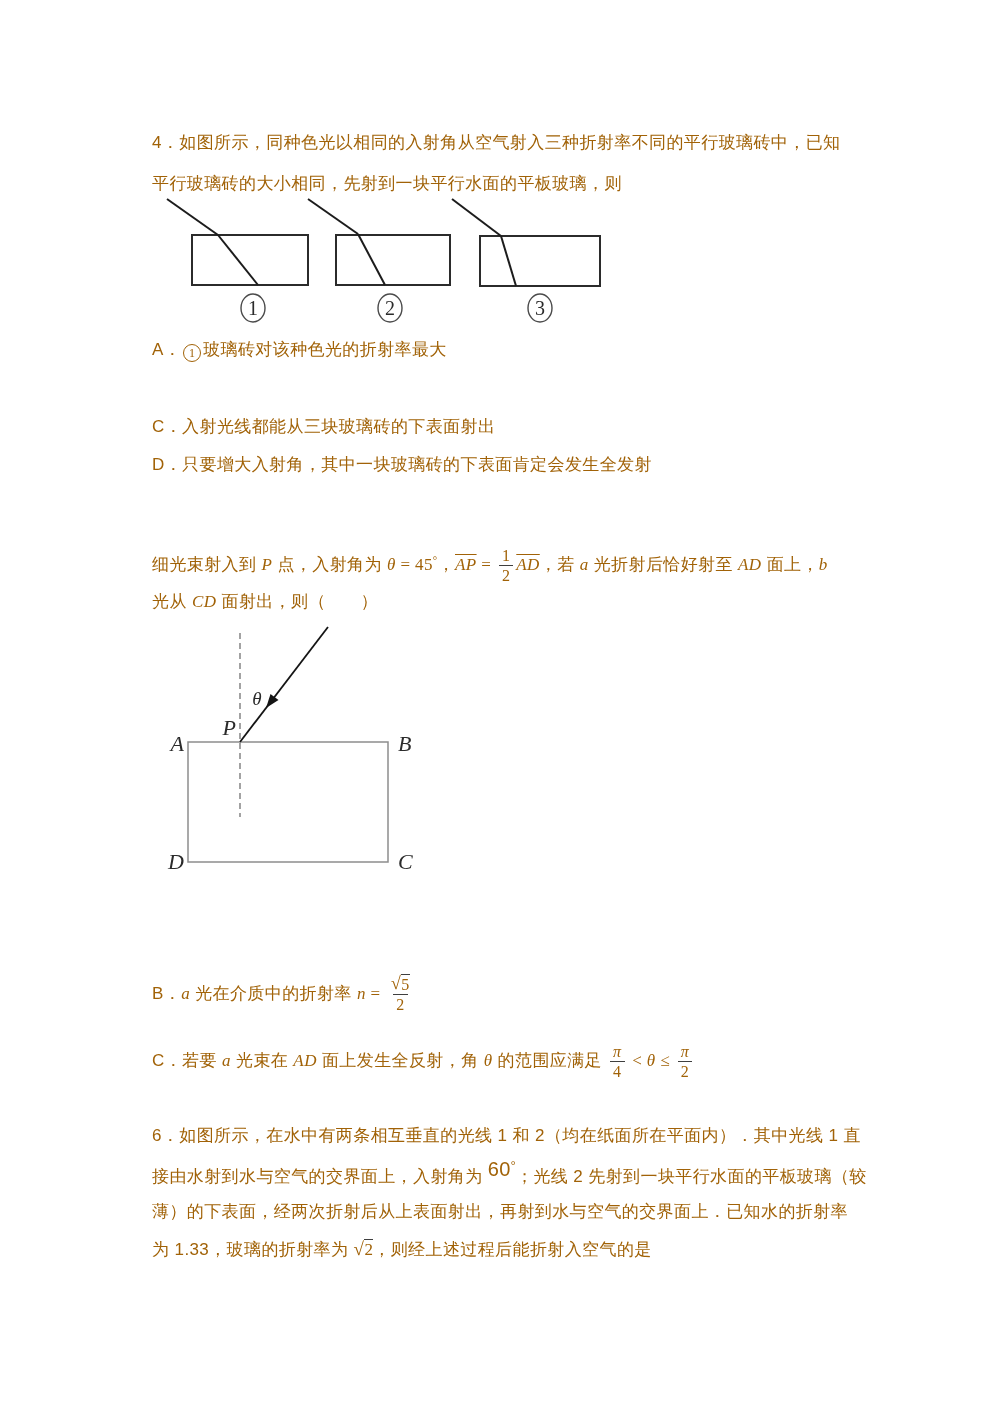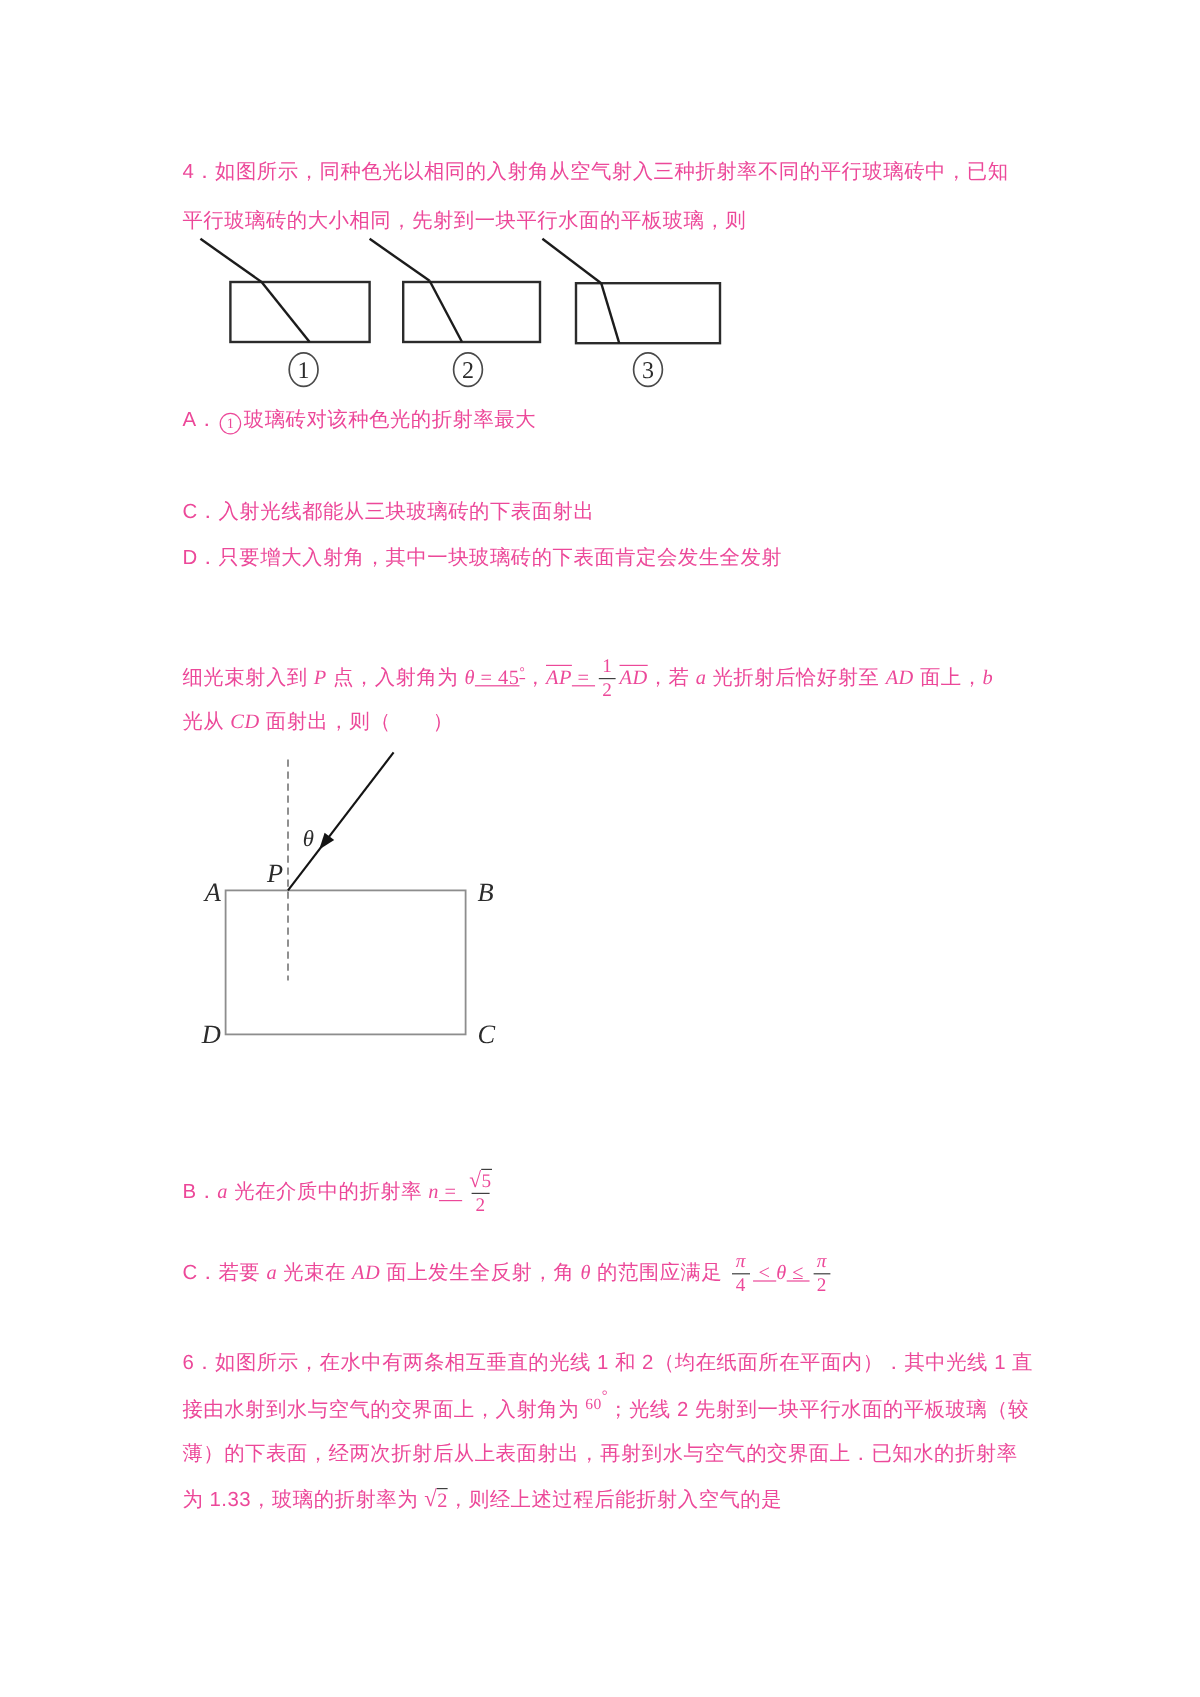--- a/index.html
+++ b/index.html
@@ -1,34 +1,34 @@
 <!DOCTYPE html>
 <html><head>
 <meta charset="utf-8">
 <style>
   html,body{margin:0;padding:0;background:#ffffff;}
   .page{
     position:relative;
     width:1000px;height:1414px;
     background:#ffffff;
     font-family:"Liberation Sans","DejaVu Sans",sans-serif;
-    color:#ec4899;
+    color:#a16207;
     overflow:hidden;
   }
   .line{
     position:absolute;left:152px;
     font-size:17px;line-height:24px;
     white-space:nowrap;letter-spacing:0.4px;
   }
   
   .seg-it{font-family:"Liberation Serif","DejaVu Serif",serif;font-style:italic;}
-  .seg-rm{font-family:"Liberation Serif","DejaVu Serif",serif;text-decoration:underline;}
+  .seg-rm{font-family:"Liberation Serif","DejaVu Serif",serif;}
   .seg-ol{text-decoration:overline;font-style:italic;}
   .seg-sup{vertical-align:super;font-size:64%;}
-  .seg-big-raise{font-family:Liberation Serif, serif;font-size:13px;position:relative;top:-6px;}
+  .seg-big-raise{font-family:Liberation Sans, sans-serif;font-size:20px;position:relative;top:-6px;}
   .seg-sup-raise{font-family:"Liberation Serif","DejaVu Serif",serif;font-size:12px;position:relative;top:-13px;}
   .seg-circ{
     display:inline-flex;align-items:center;justify-content:center;
     width:16px;height:16px;border:1px solid currentColor;border-radius:50%;
     font-size:12px;line-height:1;vertical-align:-2px;margin:0 2px;
     font-family:"Liberation Serif","DejaVu Serif",serif;
   }
   .frac{
     display:inline-flex;flex-direction:column;align-items:center;
     vertical-align:middle;margin:0 3px;

